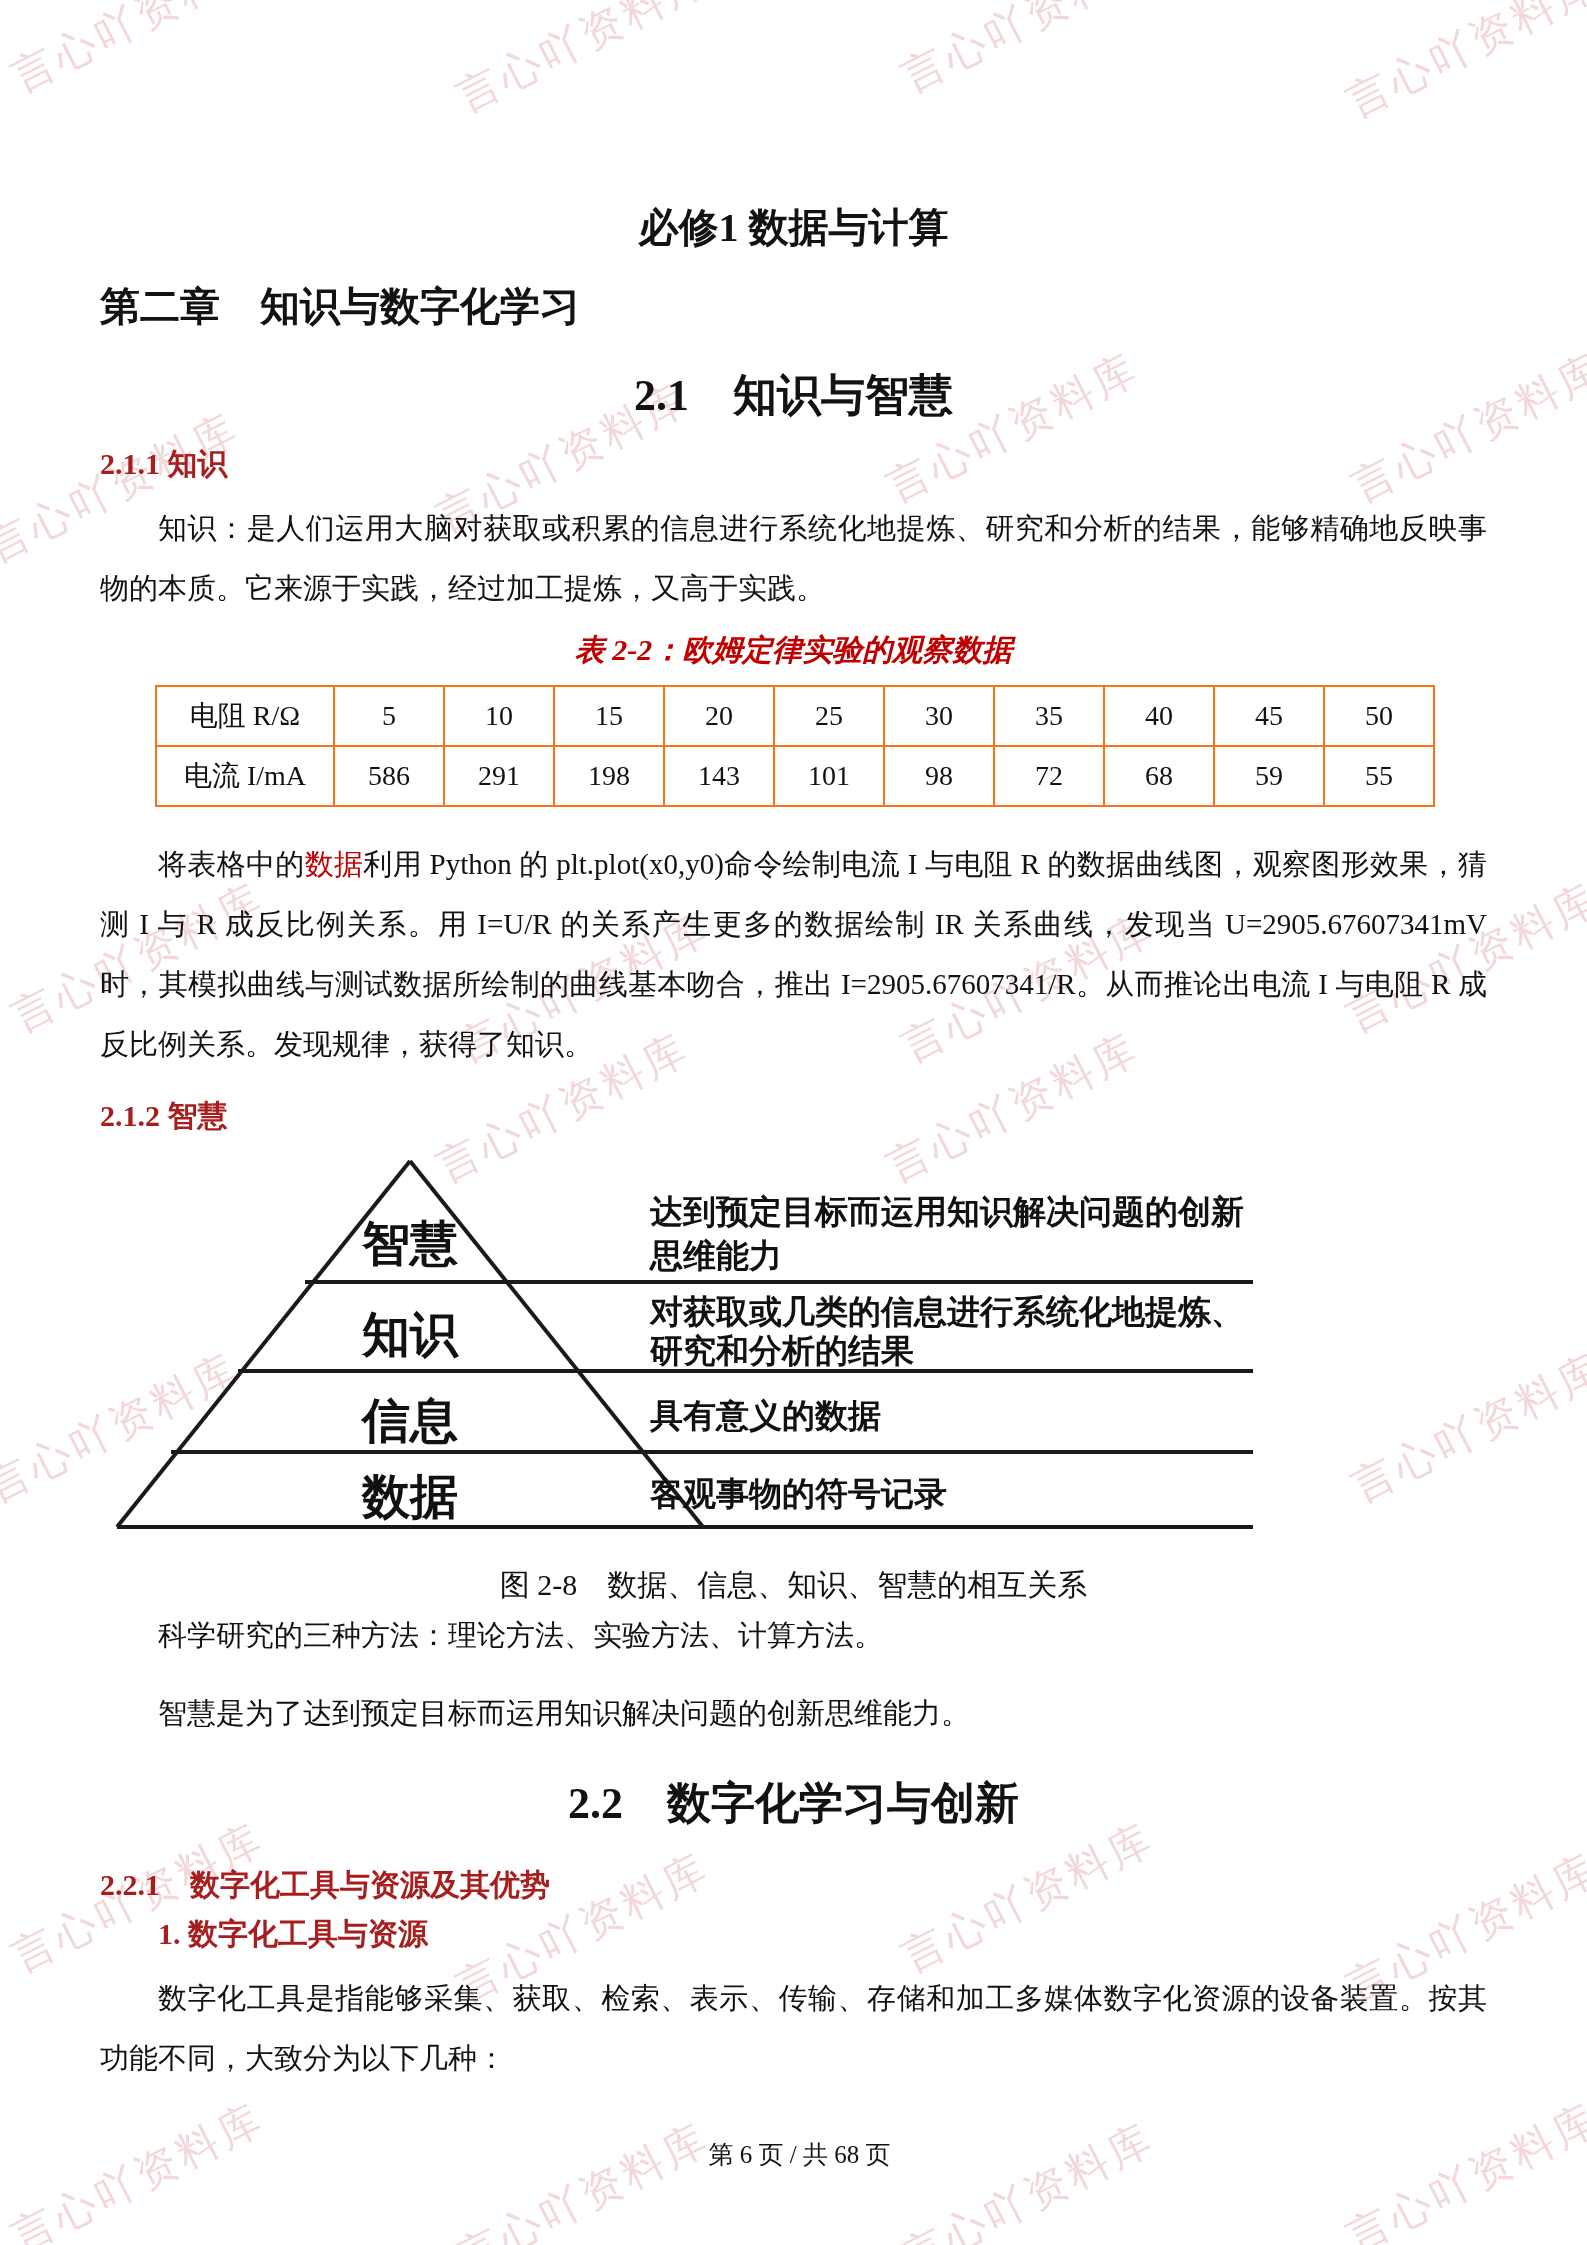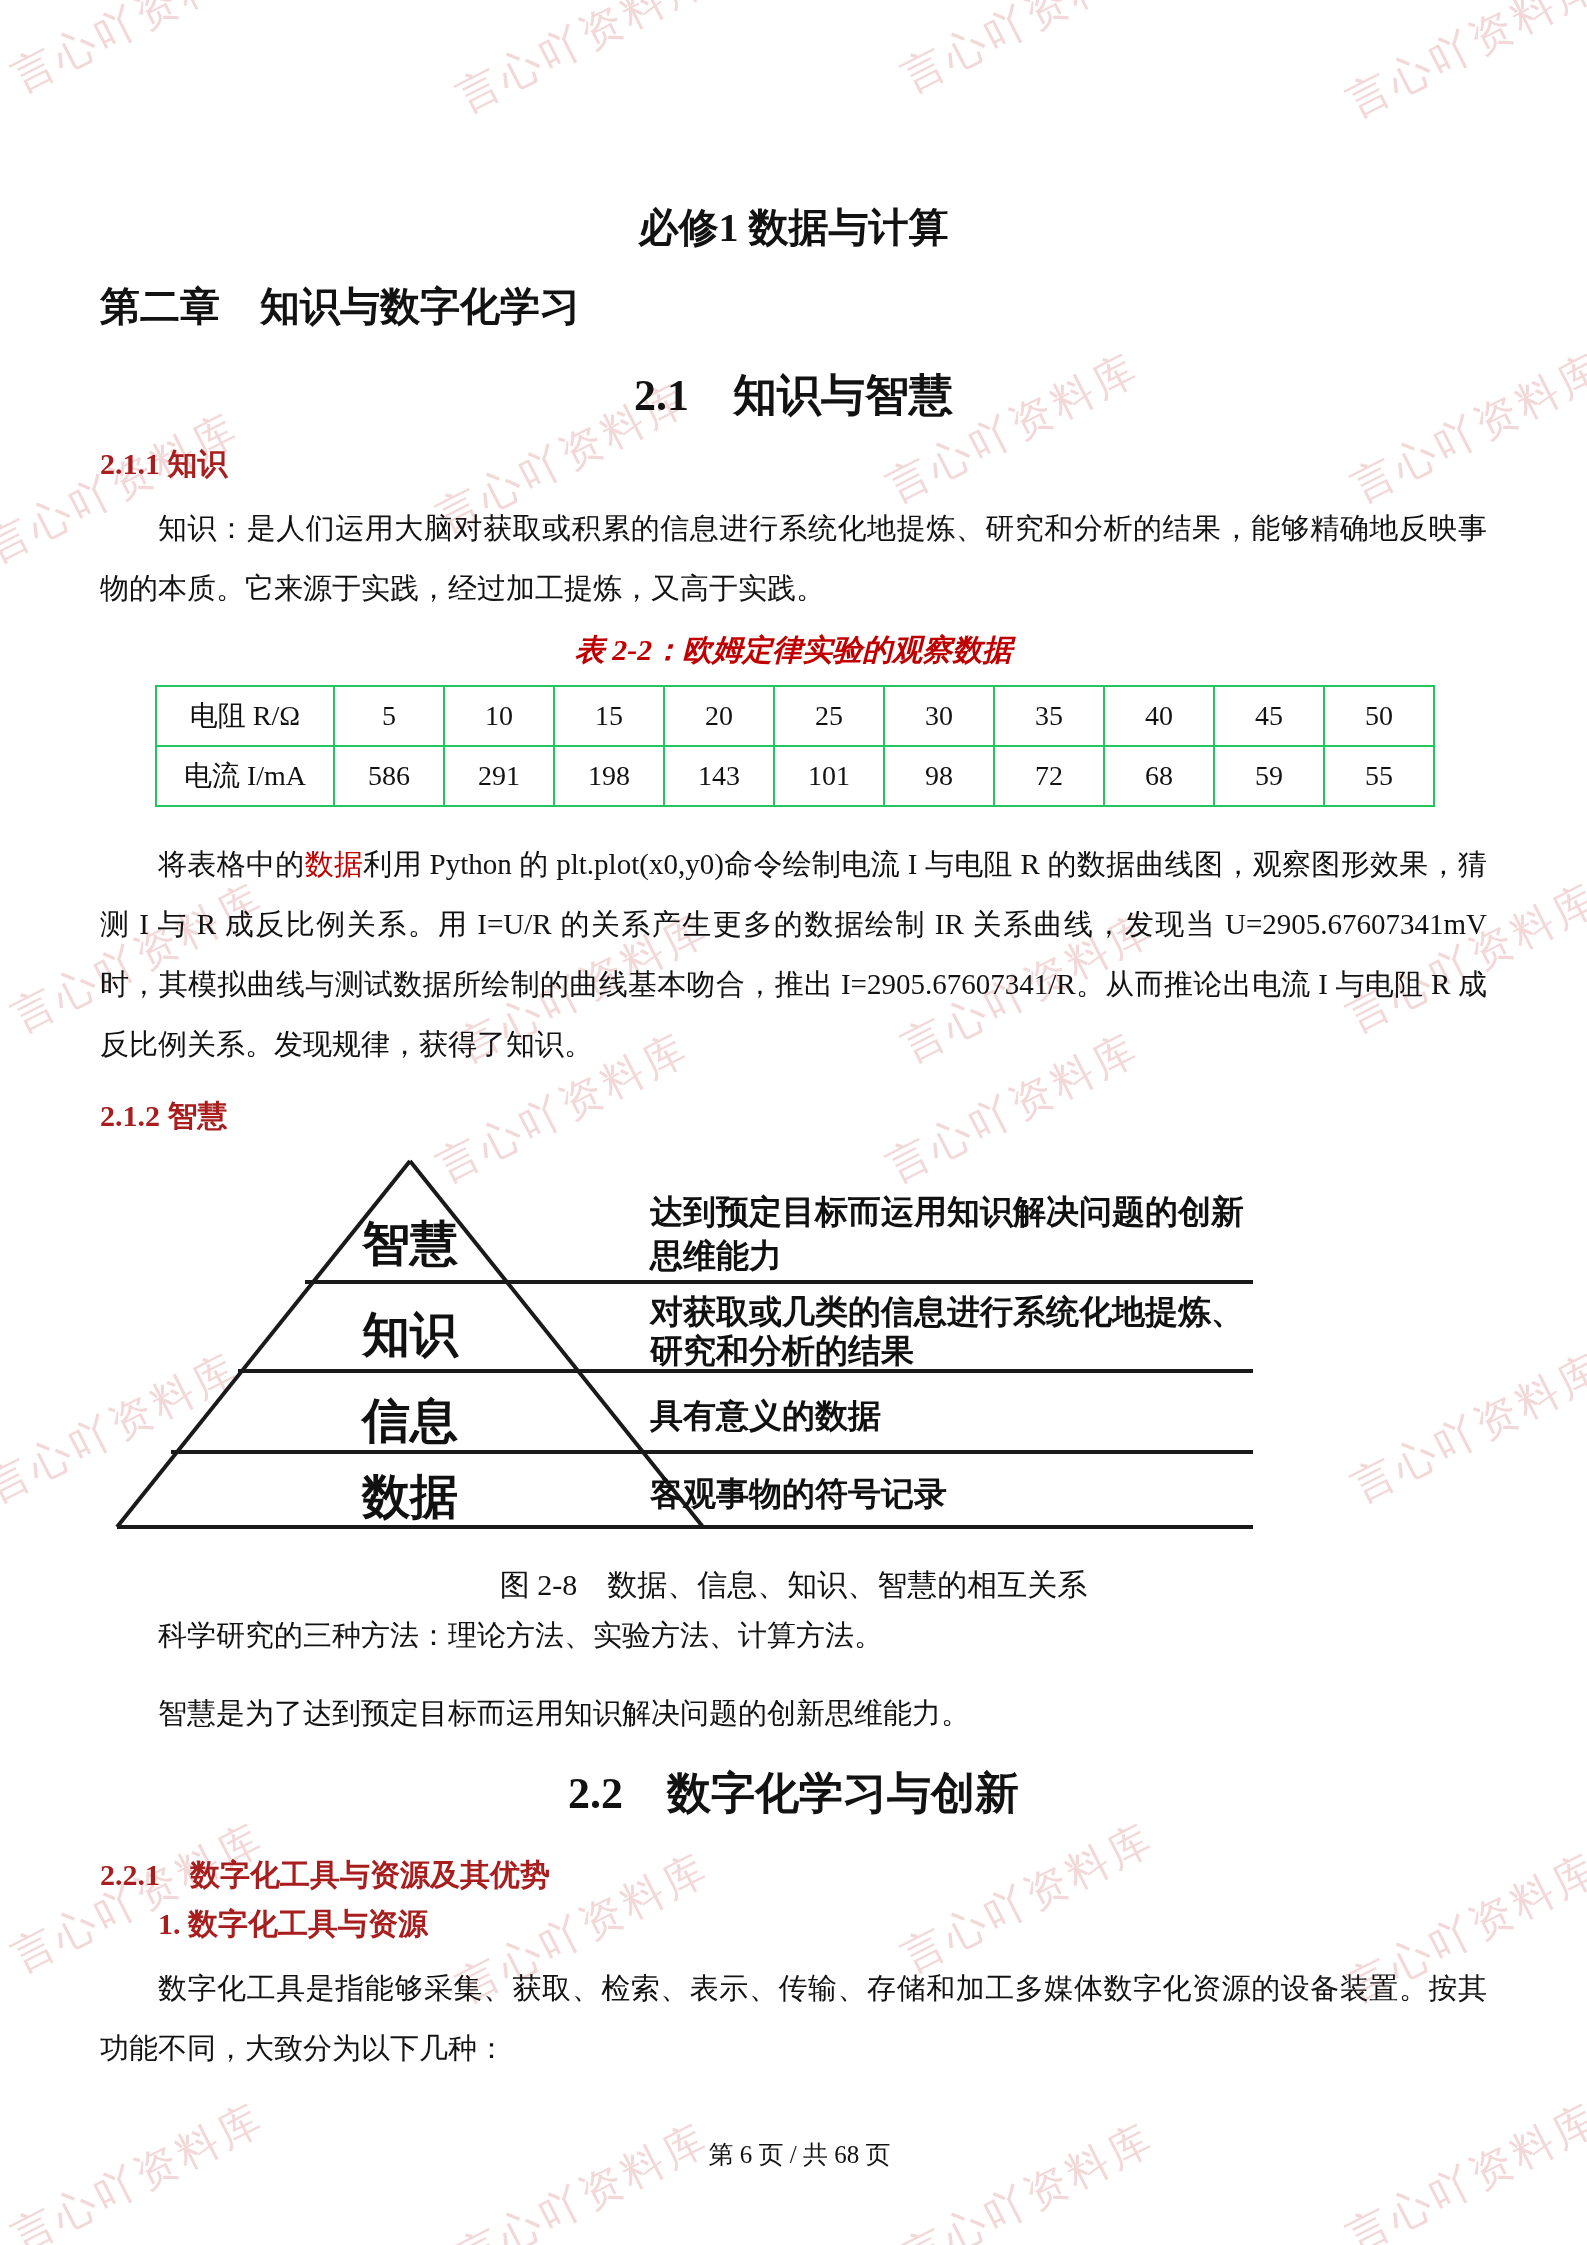--- a/index.html
+++ b/index.html
@@ -13,21 +13,21 @@
   .content{position:relative;z-index:1;padding:0 100px;}
   .doc-title{margin:200px 0 0 0;text-align:center;font-size:40px;font-weight:bold;}
   .chapter-title{margin:24px 0 0 0;font-size:40px;font-weight:bold;}
   .sec-title{margin:32px 0 0 0;text-align:center;font-size:44px;font-weight:bold;}
   .red-h{margin:19px 0 0 0;font-size:30px;font-weight:bold;color:#a81e1e;}
   .red-h.indent{margin-left:58px;margin-top:8px;}
   .para{margin:14px 0 0 0;font-size:29px;line-height:2.06;text-indent:2em;text-align:justify;}
   .para .red{color:#c00000;}
   .tbl-title{margin:12px 0 0 0;text-align:center;font-size:30px;font-weight:bold;color:#c00000;font-style:italic;}
   table.data{border-collapse:collapse;margin:14px 0 0 55px;table-layout:fixed;width:1280px;}
-  table.data td{border:2px solid #22c55e;height:58px;text-align:center;vertical-align:middle;
+  table.data td{border:2px solid #f97316;height:58px;text-align:center;vertical-align:middle;
       font-size:28px;padding:0 4px;}
   table.data td.rowhead{width:168px;text-align:center;}
   .pyramid-wrap{margin:18px 0 0 5px;}
   .fig-caption{margin:26px 0 0 0;text-align:center;font-size:30px;}
   .footer{position:absolute;left:12px;right:0;top:2138px;text-align:center;font-size:25px;z-index:1;}
   svg .pyr-line{stroke:#1a1a1a;stroke-width:4;fill:none;}
   svg .pyr-label{font-family:"Liberation Sans",sans-serif;font-size:48px;font-weight:bold;
       fill:#111;text-anchor:middle;}
   svg .pyr-desc{font-family:"Liberation Sans",sans-serif;font-size:33px;font-weight:bold;fill:#111;}
 </style>
@@ -132,21 +132,21 @@
         <text class="pyr-desc" x="545" y="272">具有意义的数据</text>
         <text class="pyr-desc" x="545" y="350">客观事物的符号记录</text>
       </svg>
     </div>
 
     <div class="fig-caption">图 2-8　数据、信息、知识、智慧的相互关系</div>
 
     <p class="para" style="margin-top:0;">科学研究的三种方法：理论方法、实验方法、计算方法。</p>
     <p class="para" style="margin-top:18px;">智慧是为了达到预定目标而运用知识解决问题的创新思维能力。</p>
 
-    <div class="sec-title" style="margin-top:20px;">2.2　数字化学习与创新</div>
+    <div class="sec-title" style="margin-top:30px;">2.2　数字化学习与创新</div>
     <div class="red-h" style="margin-top:32px;">2.2.1　数字化工具与资源及其优势</div>
     <div class="red-h indent">1. 数字化工具与资源</div>
 
     <p class="para">数字化工具是指能够采集、获取、检索、表示、传输、存储和加工多媒体数字化资源的设备装置。按其功能不同，大致分为以下几种：</p>
 
   </div>
 
   <div class="footer">第 6 页 / 共 68 页</div>
 
 </div>

